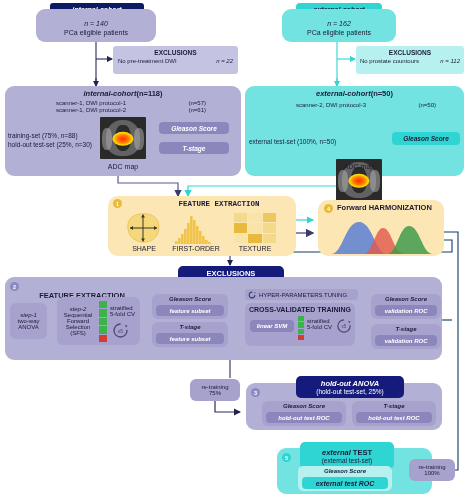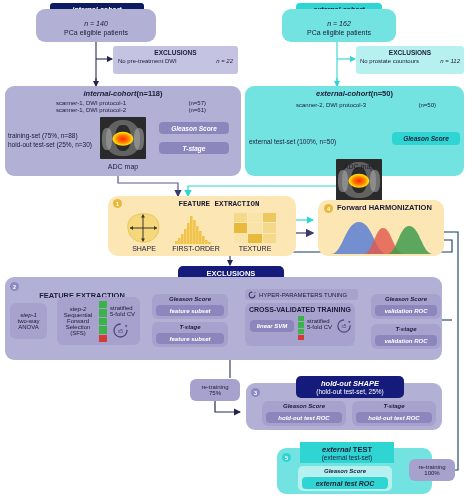--- a/index.html
+++ b/index.html
@@ -321,35 +321,35 @@
 <div class="abs lav-d ctr t6 b i wht" style="left:375px;top:335px;width:62px;height:11px;">validation ROC</div>
 
 <div class="abs lav-m ctr col" style="left:190px;top:379px;width:50px;height:22px;">
   <div class="t6 dk">re-training</div>
   <div class="t6 dk">75%</div>
 </div>
 
 <div class="abs lav" style="left:246px;top:383px;width:196px;height:47px;"></div>
 <div class="abs num-badge lavb ctr" style="left:251px;top:388px;width:9px;height:9px;">3</div>
 <div class="abs navy ctr col" style="left:296px;top:376px;width:108px;height:22px;">
-  <div class="t75 b wht" style="font-style:italic;">hold-out SHAPE</div>
+  <div class="t75 b wht" style="font-style:italic;">hold-out ANOVA</div>
   <div class="t65 wht">(hold-out test-set, 25%)</div>
 </div>
 
 <div class="abs lav-m" style="left:262px;top:401px;width:84px;height:25px;"></div>
 <div class="abs ctr t6 b i dk" style="left:262px;top:401px;width:84px;height:10px;">Gleason Score</div>
 <div class="abs lav-d ctr t6 b i wht" style="left:266px;top:412px;width:76px;height:11px;">hold-out test ROC</div>
 
 <div class="abs lav-m" style="left:352px;top:401px;width:84px;height:25px;"></div>
 <div class="abs ctr t6 b i dk" style="left:352px;top:401px;width:84px;height:10px;">T-stage</div>
 <div class="abs lav-d ctr t6 b i wht" style="left:356px;top:412px;width:76px;height:11px;">hold-out test ROC</div>
 
 <div class="abs cyan" style="left:277px;top:448px;width:155px;height:46px;"></div>
 <div class="abs num-badge cyb ctr" style="left:282px;top:453px;width:9px;height:9px;">5</div>
-<div class="abs cyan-d ctr col" style="left:300px;top:442px;width:94px;height:21px;border-radius:0;">
+<div class="abs cyan-d ctr col" style="left:300px;top:442px;width:94px;height:27px;border-radius:5px;">
   <div class="t75 b dk">
     <span class="i">external</span><span> TEST</span>
   </div>
   <div class="t65 dk">(external test-set)</div>
 </div>
 <div class="abs cyan-lt" style="left:298px;top:466px;width:94px;height:25px;"></div>
 <div class="abs ctr t6 b i dk" style="left:298px;top:466px;width:94px;height:10px;">Gleason Score</div>
 <div class="abs cyan-d ctr t7 b i dk" style="left:302px;top:477px;width:86px;height:12px;">external test ROC</div>
 
 <div class="abs lav-m ctr col" style="left:409px;top:459px;width:46px;height:22px;">

